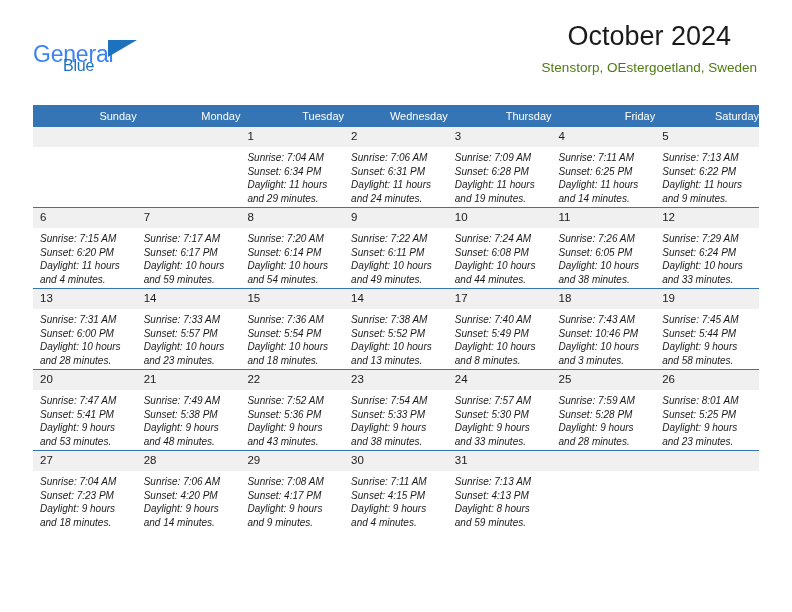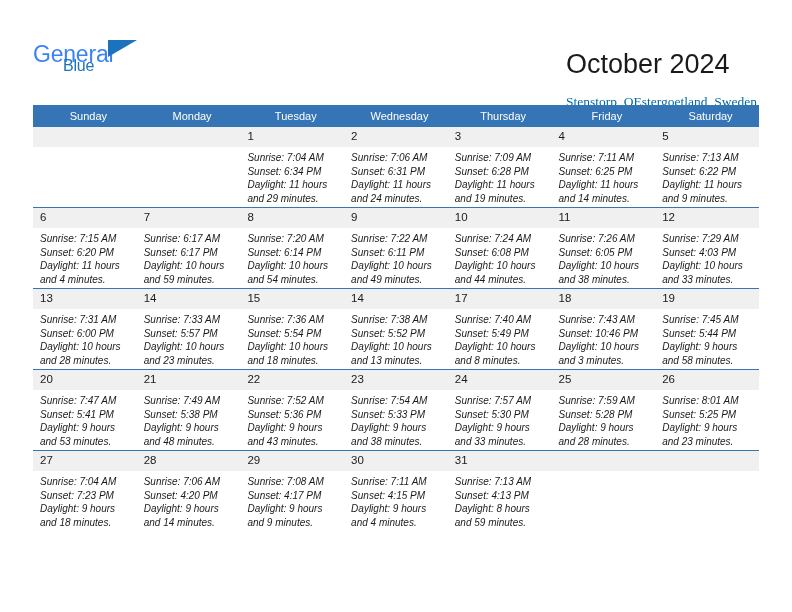--- a/index.html
+++ b/index.html
@@ -59,53 +59,52 @@
     left: 30px;
     top: 24px;
     font-size: 16px;
     letter-spacing: -0.2px;
     color: #1d72bd;
     font-family: "Liberation Sans", sans-serif;
   }
   .title-block {
     position: absolute;
     right: 35px;
-    top: 48px;
-    text-align: left;
+    top: 20px;
+    text-align: center;
   }
   .cal-title {
     font-size: 27px;
     color: #1a1a1a;
     line-height: 32px;
     white-space: nowrap;
   }
   .cal-subtitle {
     font-size: 13.5px;
-    color: #0369a1;
+    color: #4d7c0f;
     line-height: 20px;
-    margin-top: 12px;
+    margin-top: 6px;
     white-space: nowrap;
-    font-family: Liberation Serif, serif;
   }
 
   
   .calendar {
     position: absolute;
     left: 33px;
     top: 105px;
     width: 726px;
     border-collapse: collapse;
     table-layout: fixed;
   }
   .calendar th {
     background: #3575b5;
     color: #ffffff;
     font-size: 11px;
     font-weight: normal;
-    text-align: center;
+    text-align: right;
     padding: 5px 0 5px 7px;
     height: 11px;
     border: none;
   }
   .calendar td {
     width: 103.71px;
     vertical-align: top;
     padding: 0;
     border: none;
     border-top: 1.6px solid #3575b5;
@@ -229,21 +228,21 @@
             <div class="info">
               <div>Sunrise: 7:15 AM</div>
               <div>Sunset: 6:20 PM</div>
               <div>Daylight: 11 hours</div>
               <div>and 4 minutes.</div>
             </div>
           </td>
           <td>
             <div class="daynum">7</div>
             <div class="info">
-              <div>Sunrise: 6:17 AM</div>
+              <div>Sunrise: 7:17 AM</div>
               <div>Sunset: 6:17 PM</div>
               <div>Daylight: 10 hours</div>
               <div>and 59 minutes.</div>
             </div>
           </td>
           <td>
             <div class="daynum">8</div>
             <div class="info">
               <div>Sunrise: 7:20 AM</div>
               <div>Sunset: 6:14 PM</div>
@@ -275,21 +274,21 @@
               <div>Sunrise: 7:26 AM</div>
               <div>Sunset: 6:05 PM</div>
               <div>Daylight: 10 hours</div>
               <div>and 38 minutes.</div>
             </div>
           </td>
           <td>
             <div class="daynum">12</div>
             <div class="info">
               <div>Sunrise: 7:29 AM</div>
-              <div>Sunset: 4:03 PM</div>
+              <div>Sunset: 6:24 PM</div>
               <div>Daylight: 10 hours</div>
               <div>and 33 minutes.</div>
             </div>
           </td>
         </tr>
         <tr class="week">
           <td>
             <div class="daynum">13</div>
             <div class="info">
               <div>Sunrise: 7:31 AM</div>

